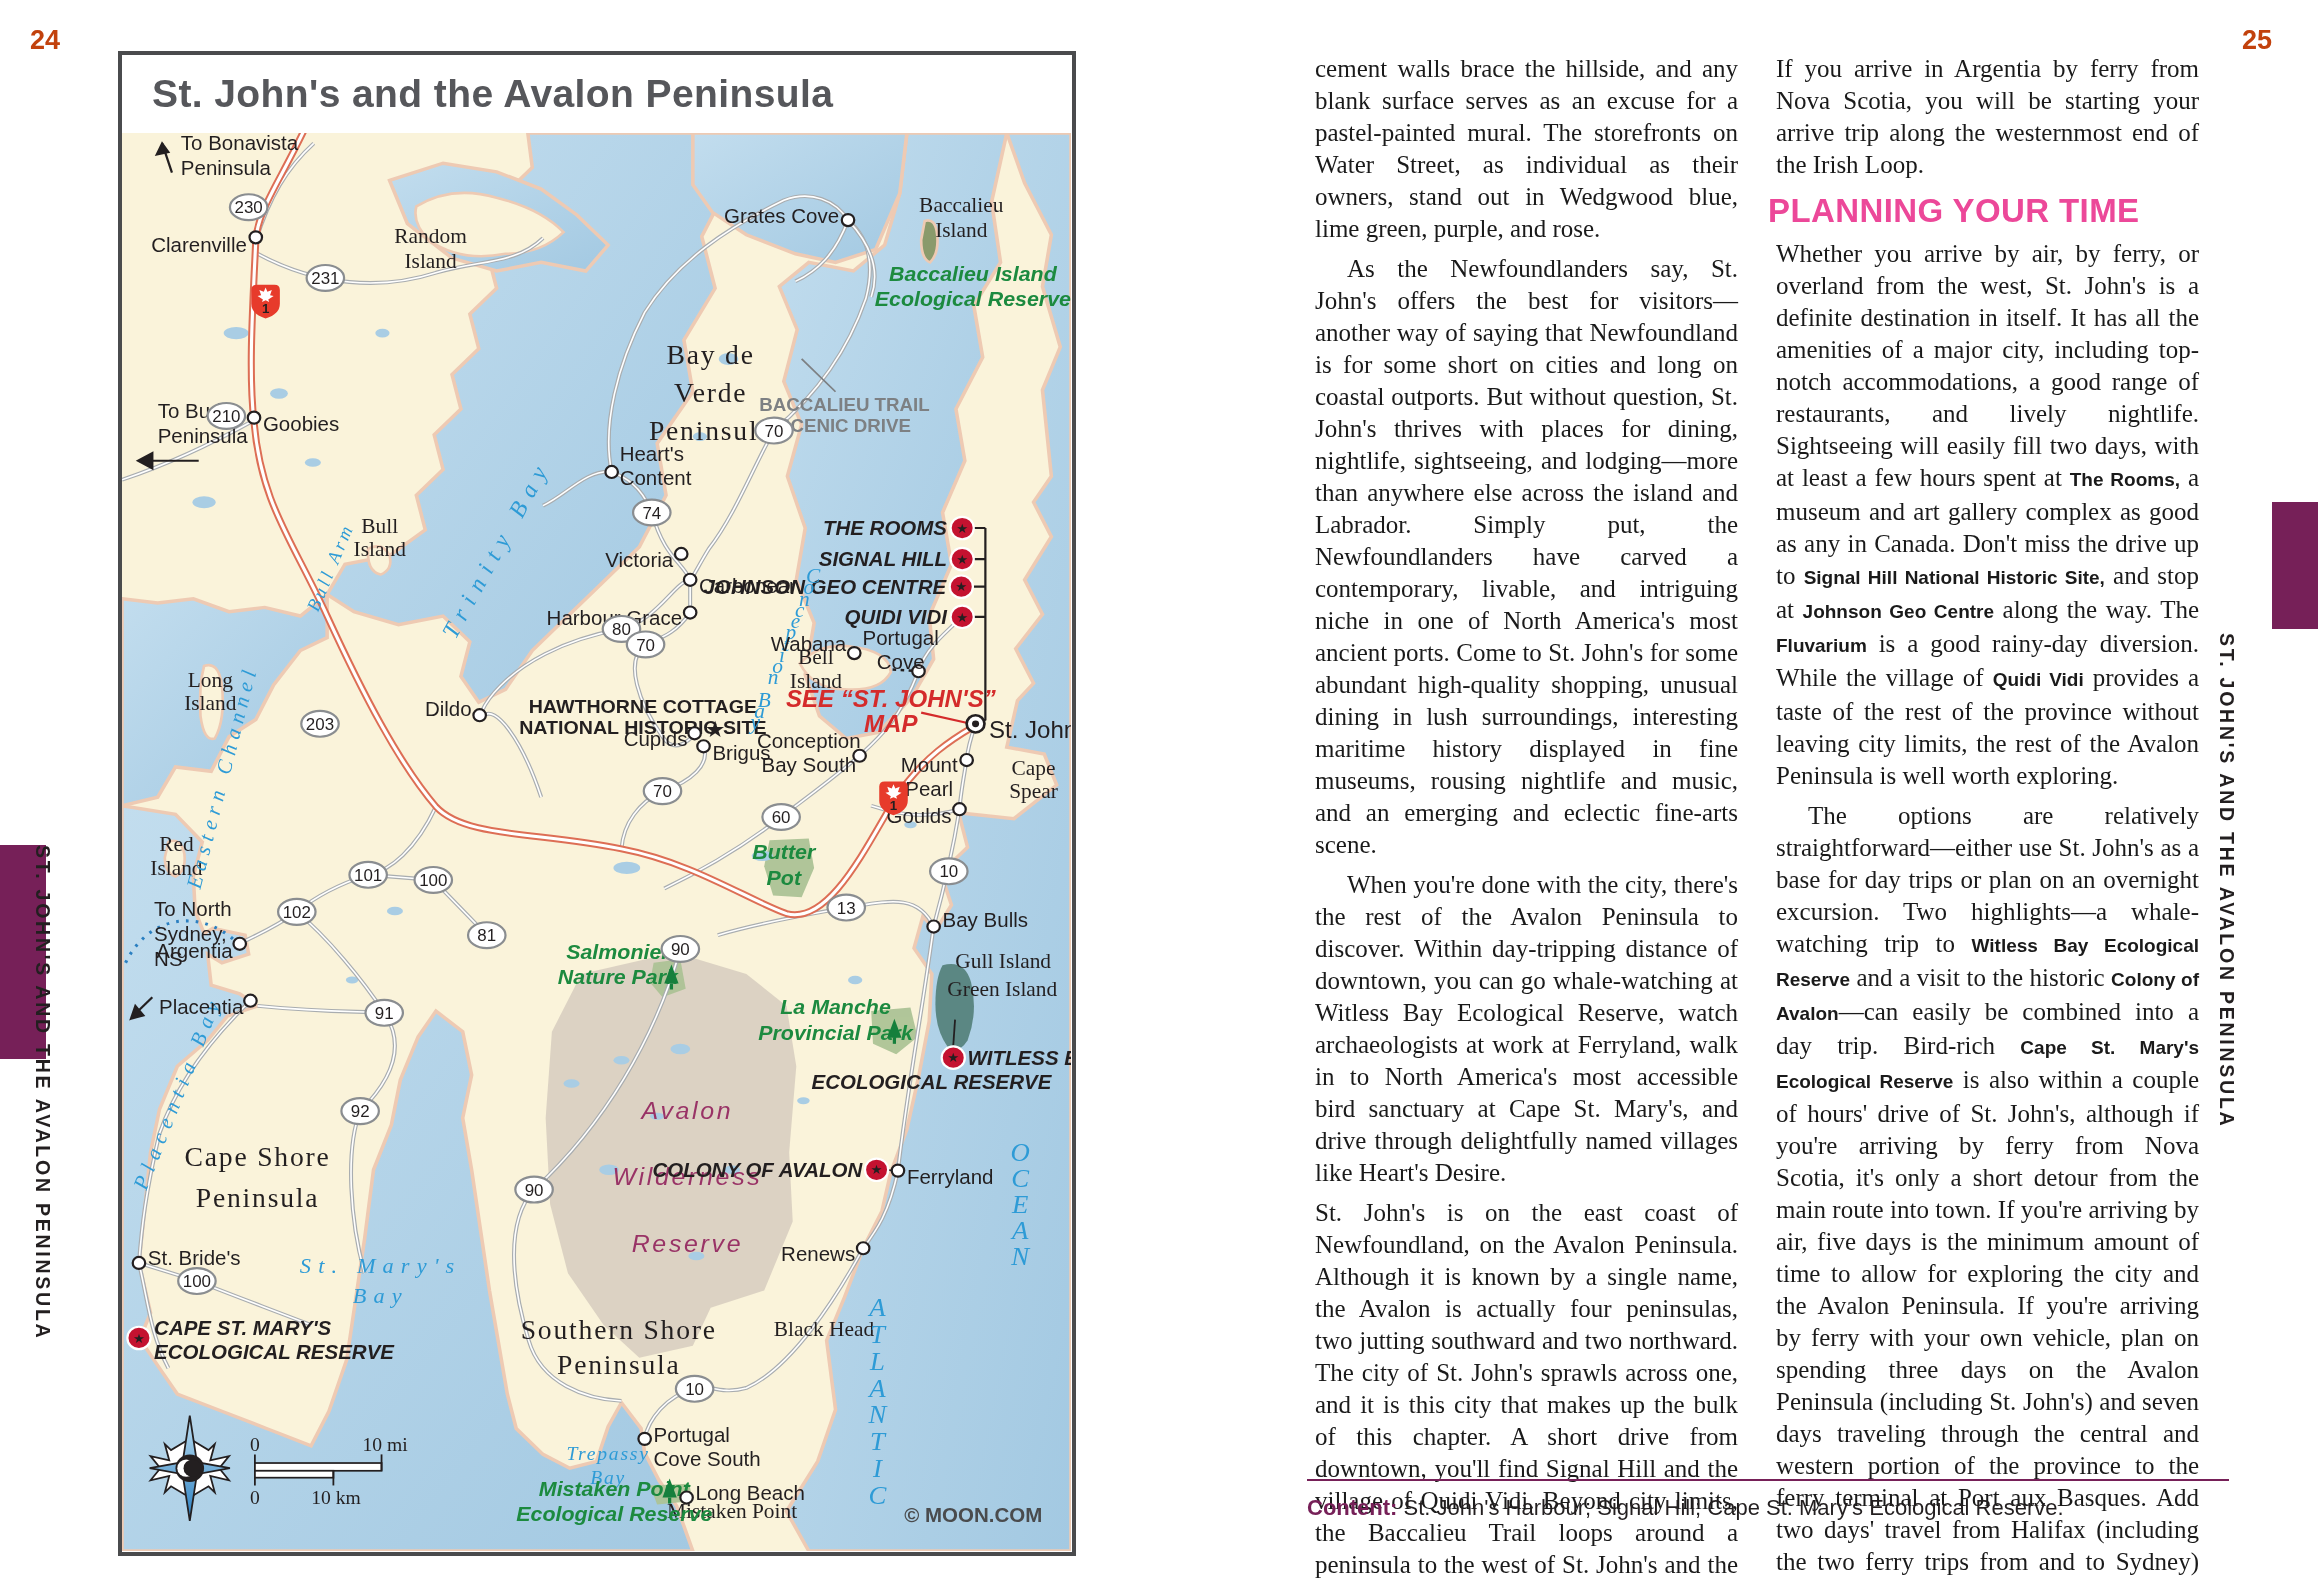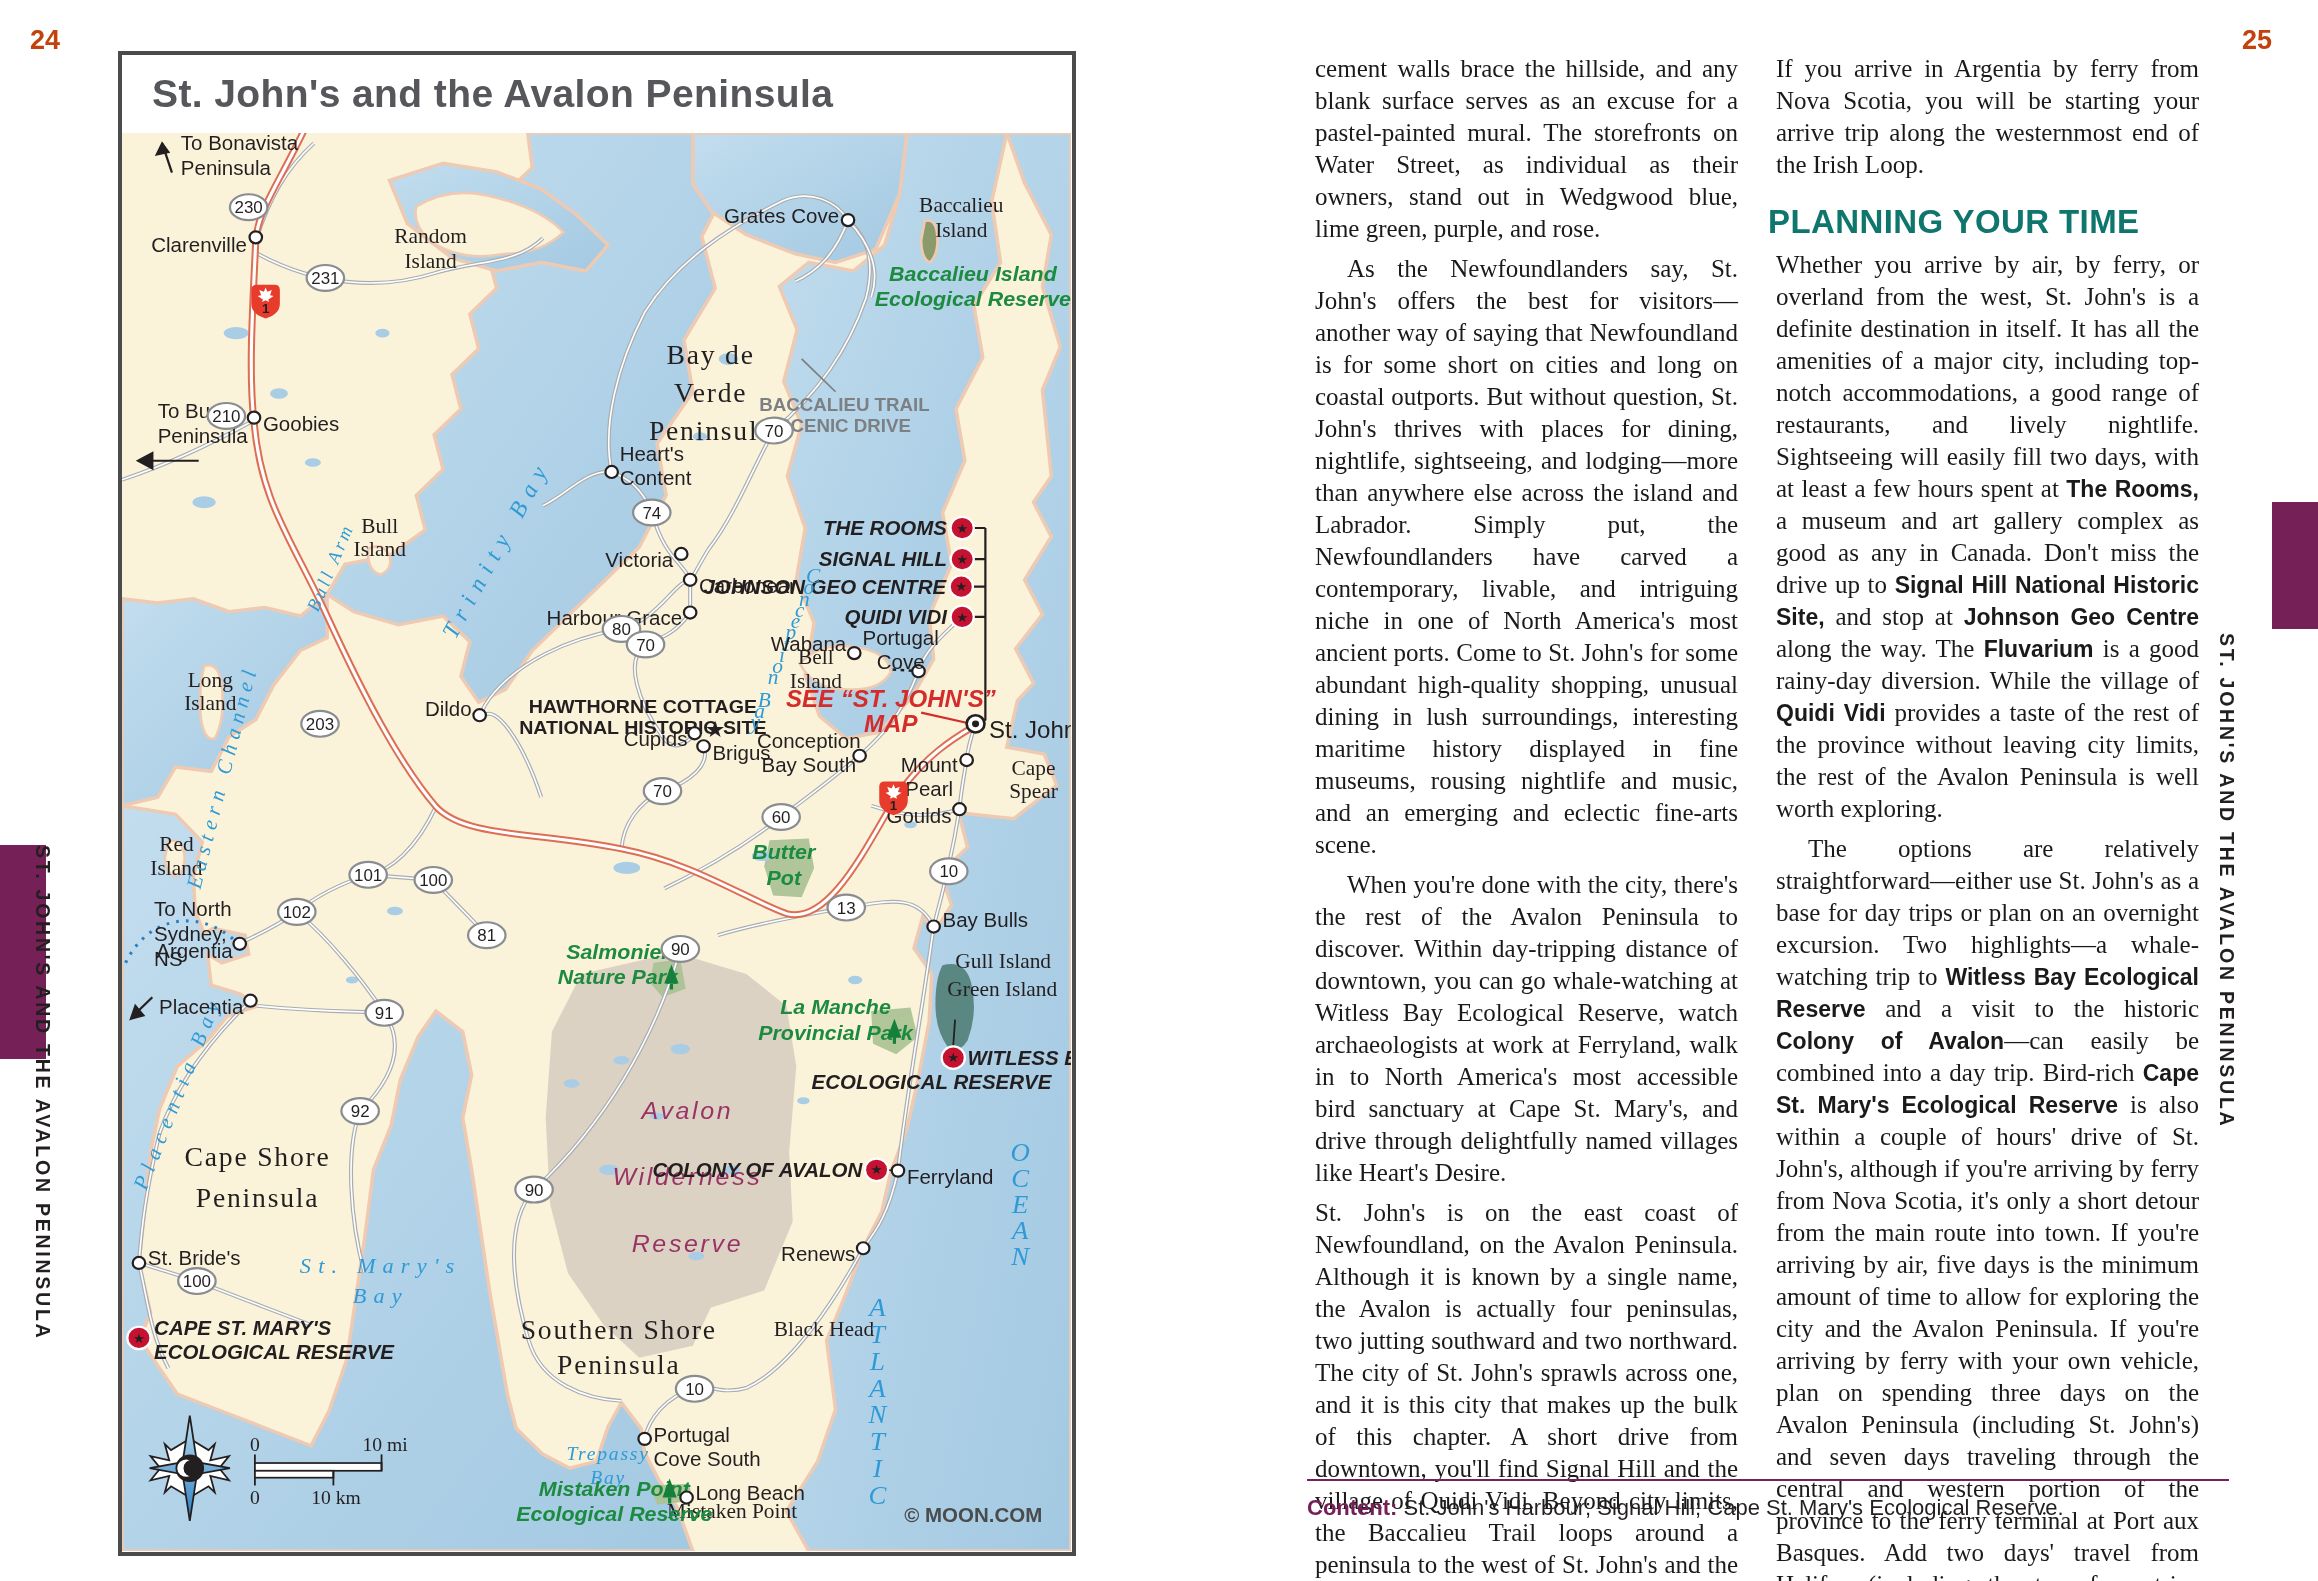--- a/index.html
+++ b/index.html
@@ -22,23 +22,23 @@
   #map-title{height:78px;display:flex;align-items:center;padding-left:30px;
      font:bold 39px "Liberation Sans",sans-serif;color:#56575b;letter-spacing:0.4px;}
   #map-svg{display:block;width:949px;height:1418px;}
   
   #article{position:absolute;left:1307px;top:45px;width:922px;color:#1a1a1a;}
   .col{position:absolute;top:0;width:439px;}
   #col1{left:0;}
   #col2{left:461px;}
   .col p{margin:8px;font:25px/32px "Liberation Serif",serif;text-align:justify;}
   .col p.ind{text-indent:32px;}
-  .col p b{font-family:"Liberation Sans",sans-serif;font-weight:bold;font-size:23px;}
-  .col h2{margin:23px 0 9px 0;font:bold 33px/36px "Liberation Sans",sans-serif;
-     color:#0f766e;letter-spacing:0.4px;}
+  .col p b{font-family:"Liberation Sans",sans-serif;font-weight:bold;font-size:19px;}
+  .col h2{margin:12px 0 9px 0;font:bold 33px/36px "Liberation Sans",sans-serif;
+     color:#ec4899;letter-spacing:0.4px;}
   #footer-rule{position:absolute;left:1307px;top:1479px;width:922px;height:0;
      border-top:2.7px solid #762058;}
   #footer-line{position:absolute;left:1307px;top:1495px;width:981px;
      font:22px "Liberation Sans",sans-serif;color:#231f20;}
   #footer-line b{color:#762058;}
   
   text{font-family:"Liberation Sans",sans-serif;fill:#231f20;}
   .town{font-size:23px;}
   .town-big{font-size:27px;}
   .serif{font-family:"Liberation Serif",serif;font-size:24px;}

